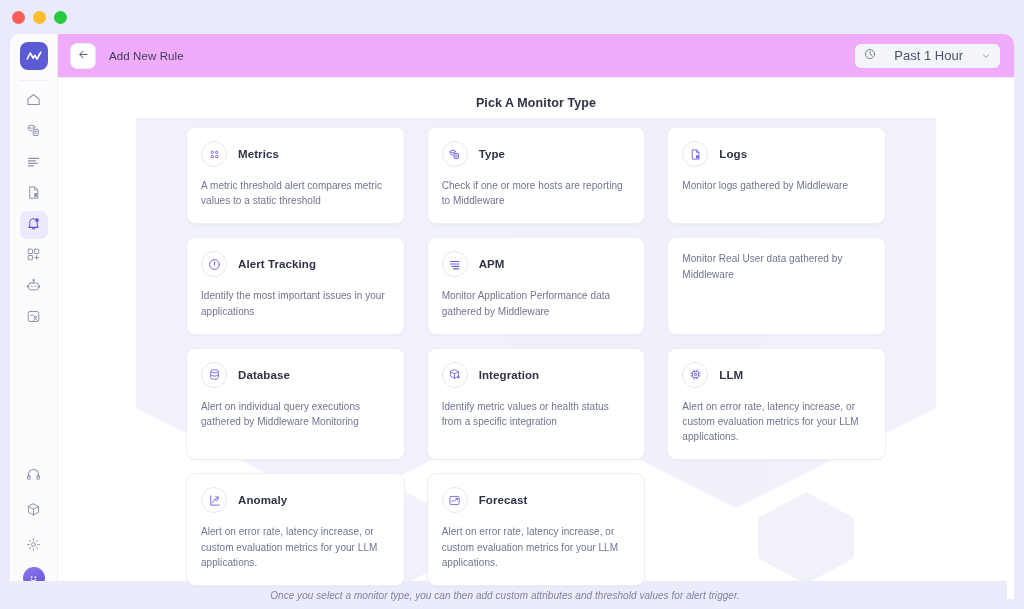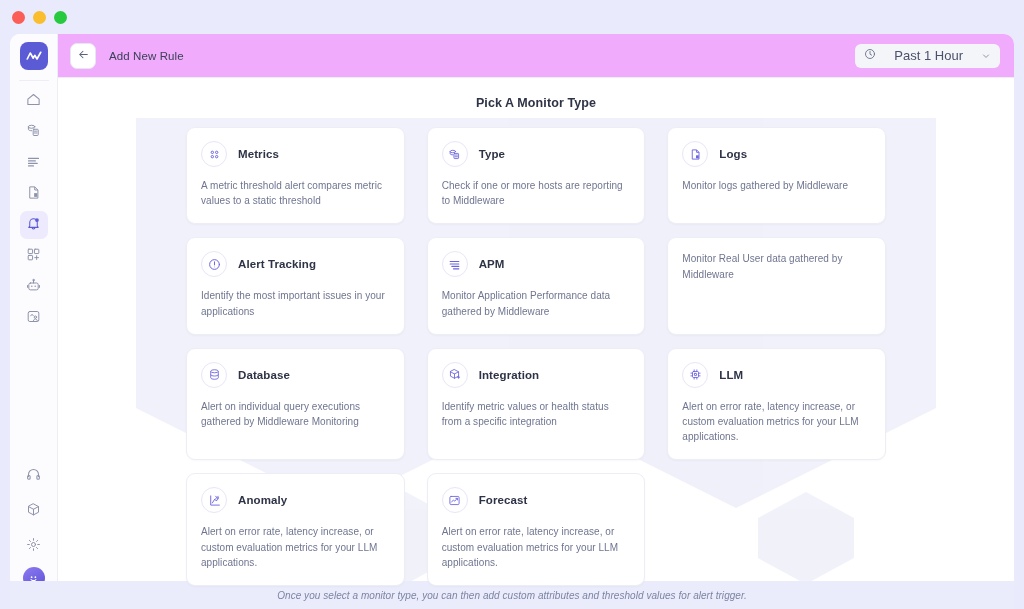--- a/index.html
+++ b/index.html
@@ -123,21 +123,21 @@
     border: 1px solid #e7e6f8;
     display: flex; align-items: center; justify-content: center;
     color: #6c63e0; flex-shrink: 0;
     background: #fff;
   }
   .card-title { font-size: 11.5px; font-weight: bold; color: #2e3346; letter-spacing: .1px; }
   .card-desc { font-size: 10px; color: #6f7590; line-height: 1.52; letter-spacing: .05px; }
 
   
   .footer-bar {
-    position: absolute; left: 10px; bottom: 0; width: 1004px; height: 28px;
+    position: absolute; left: 3px; bottom: 0; width: 1004px; height: 28px;
     background: #eaecfb;
     display: flex; align-items: center; justify-content: center;
   }
   .footer-text { font-size: 10px; color: #7d84a3; font-style: italic; letter-spacing: .05px; }
 </style>
 </head>
 <body>
 
 <div class="os-window">
 

